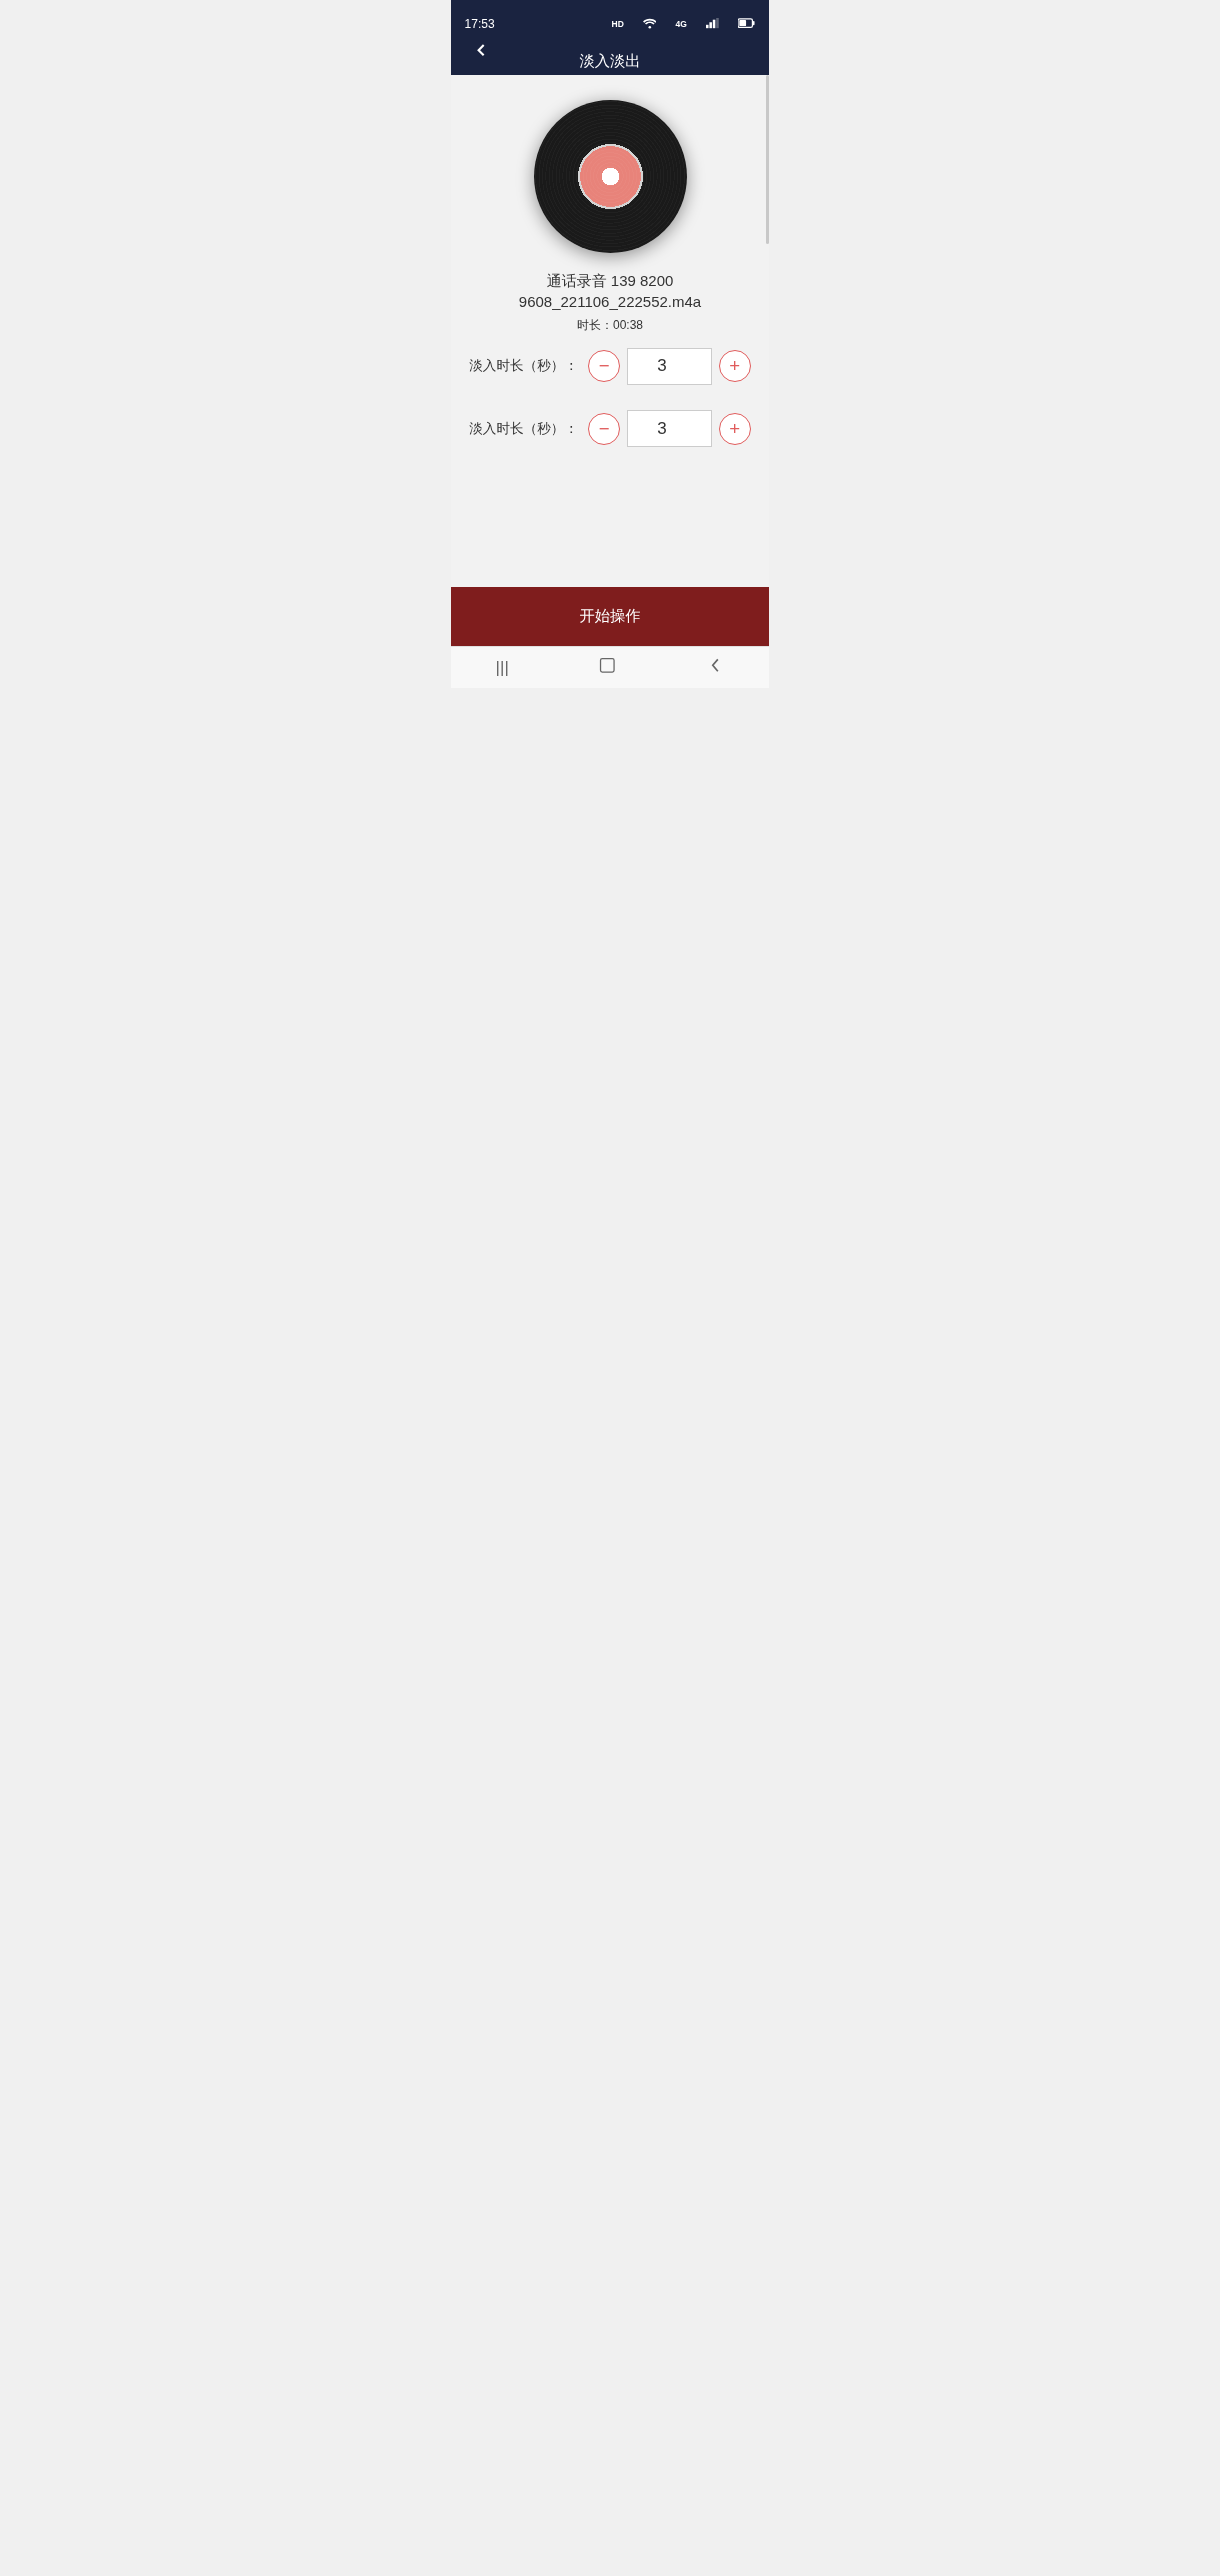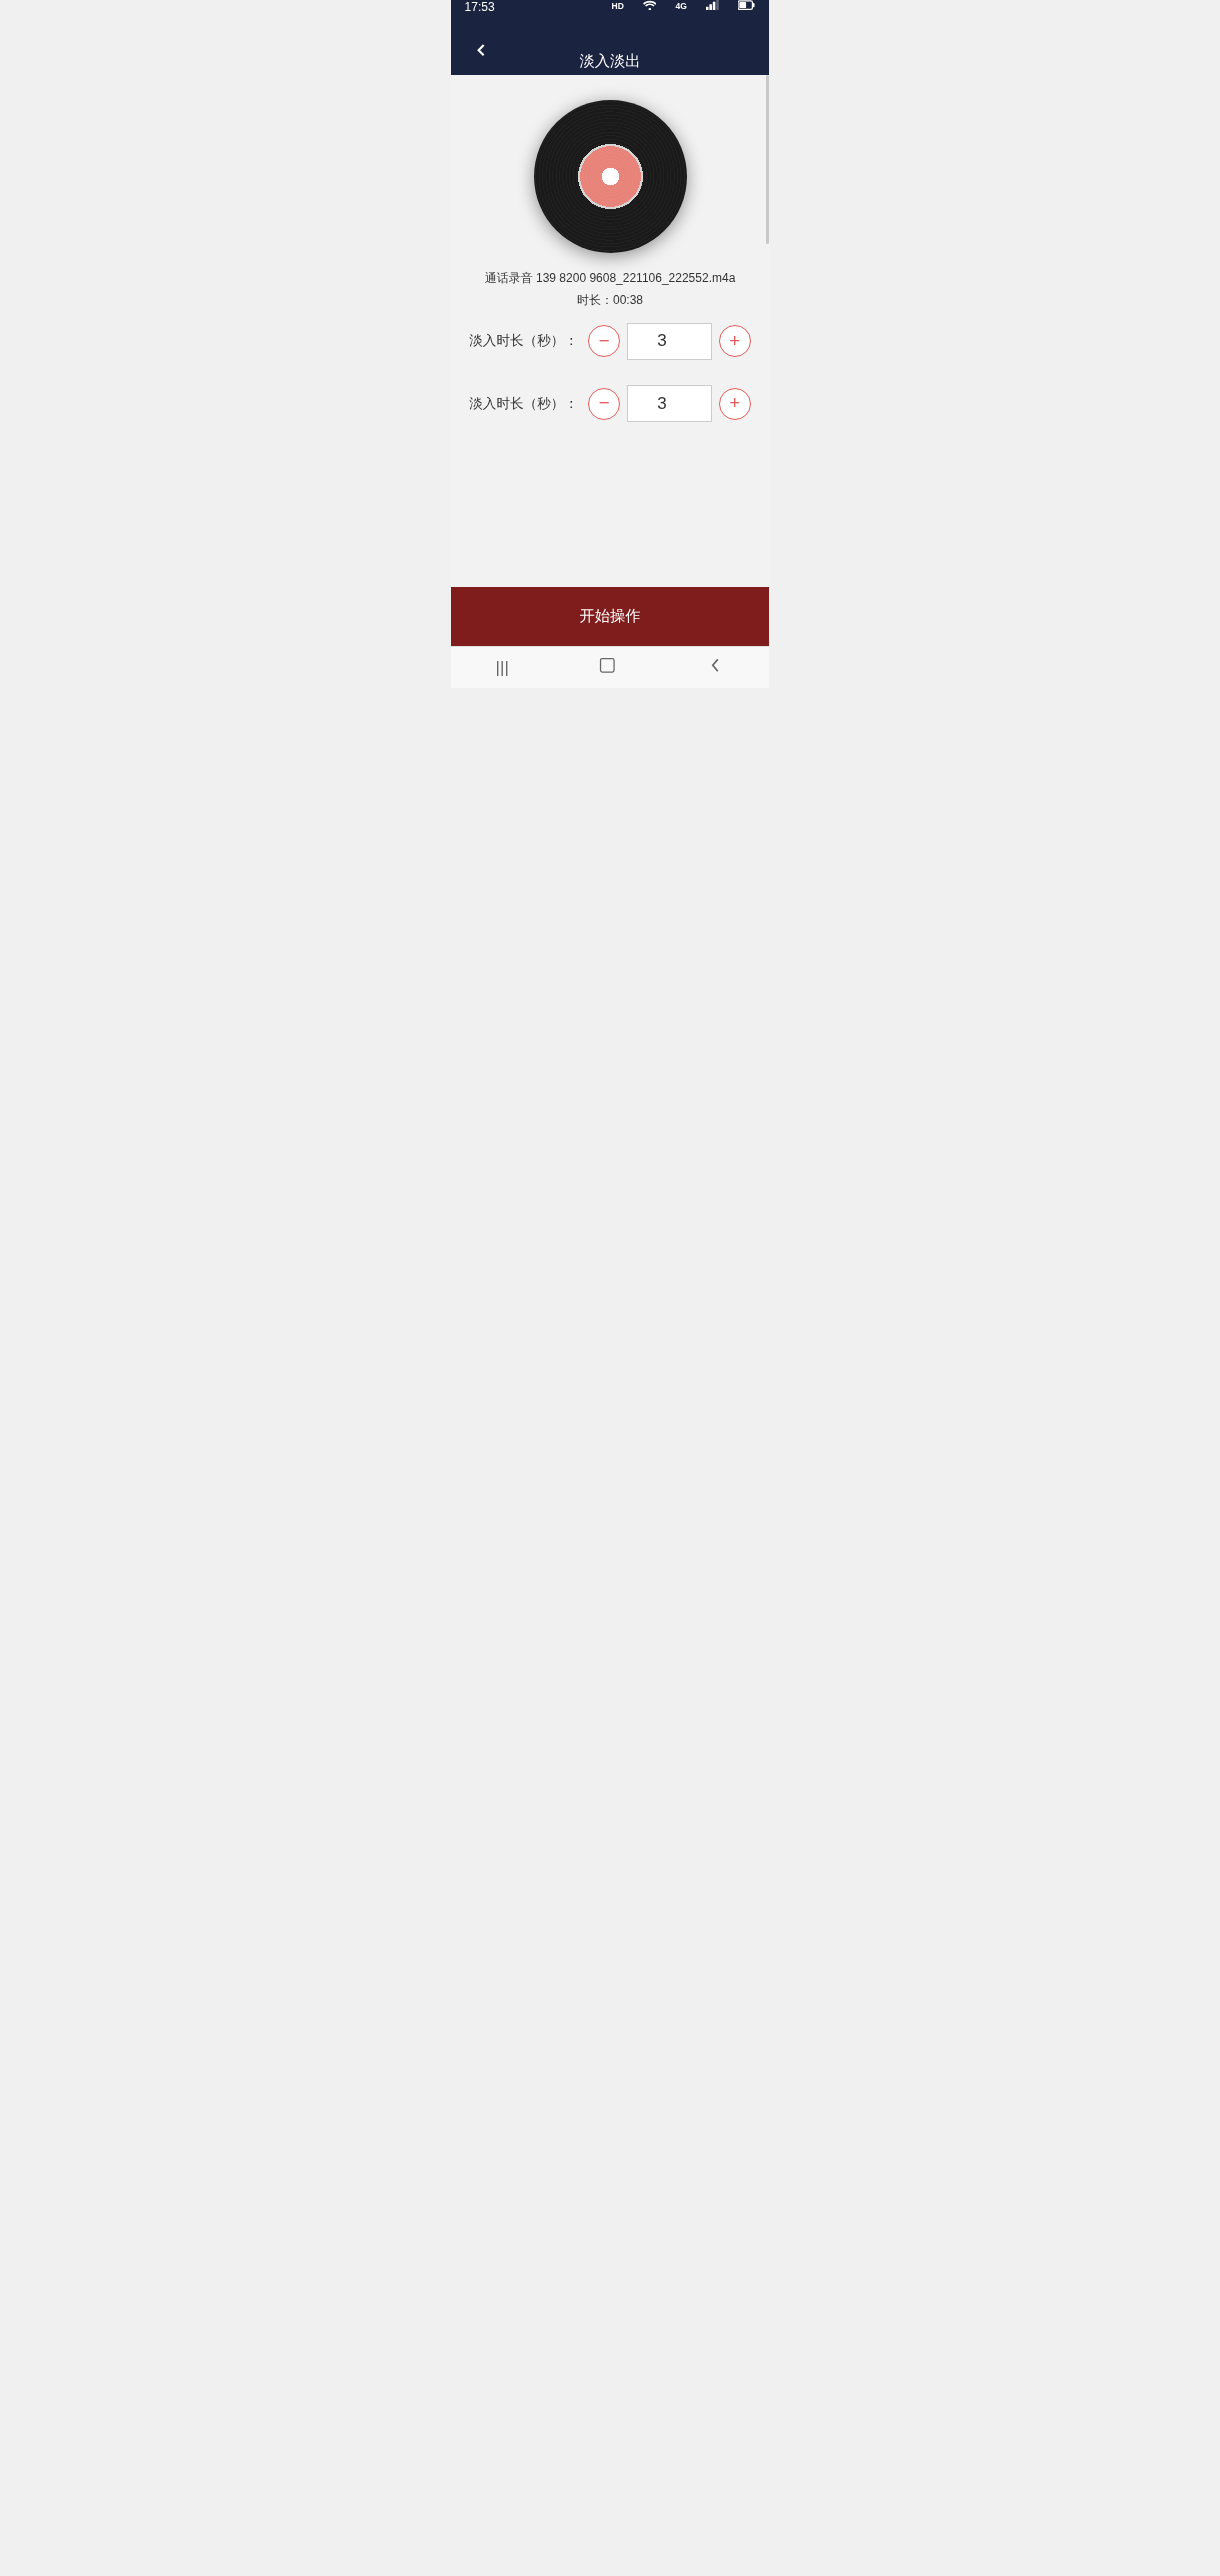--- a/index.html
+++ b/index.html
@@ -19,21 +19,21 @@
       overflow: hidden;
       position: relative;
       margin: 0 auto;
     }
 
     
     .status-bar {
       background: #1a2340;
       height: 30.5px;
       display: flex;
-      align-items: flex-start;
+      align-items: flex-end;
       justify-content: space-between;
       padding: 0 13.6px;
       flex-shrink: 0;
     }
 
     .status-time {
       color: white;
       font-size: 12px;
       font-weight: 500;
     }
@@ -137,21 +137,21 @@
           transparent 0px,
           transparent 2.5px,
           rgba(255,255,255,0.03) 2.5px,
           rgba(255,255,255,0.03) 3.4px
         );
       pointer-events: none;
     }
 
     
     .file-name {
-      font-size: 12px;
+      font-size: 15px;
       color: #333;
       text-align: center;
       margin-bottom: 5.1px;
       line-height: 1.4;
     }
 
     .file-duration {
       font-size: 12px;
       color: #333;
       margin-bottom: 14px;

